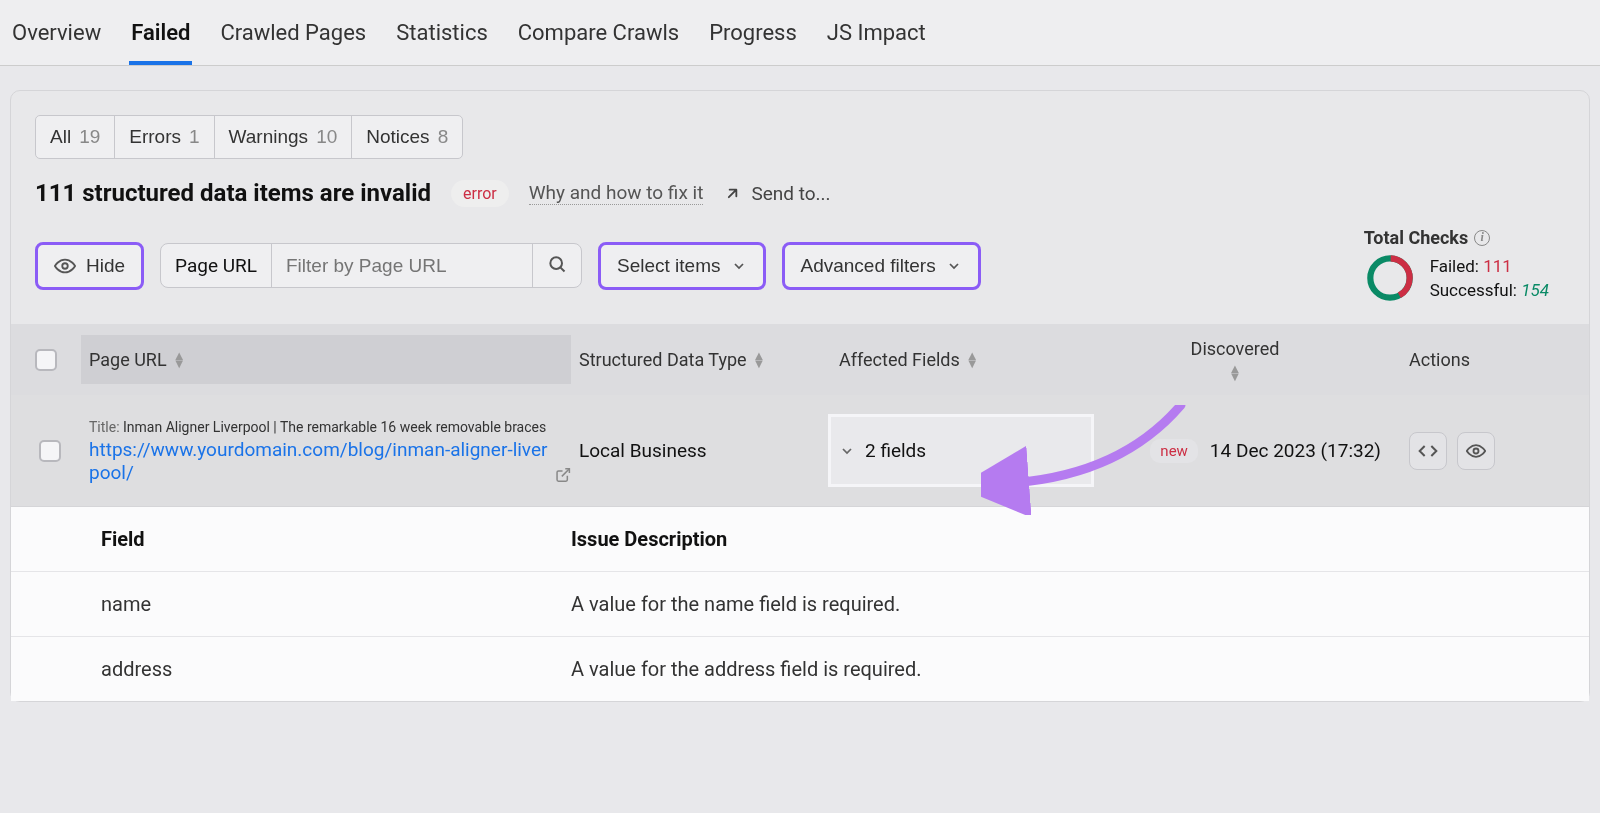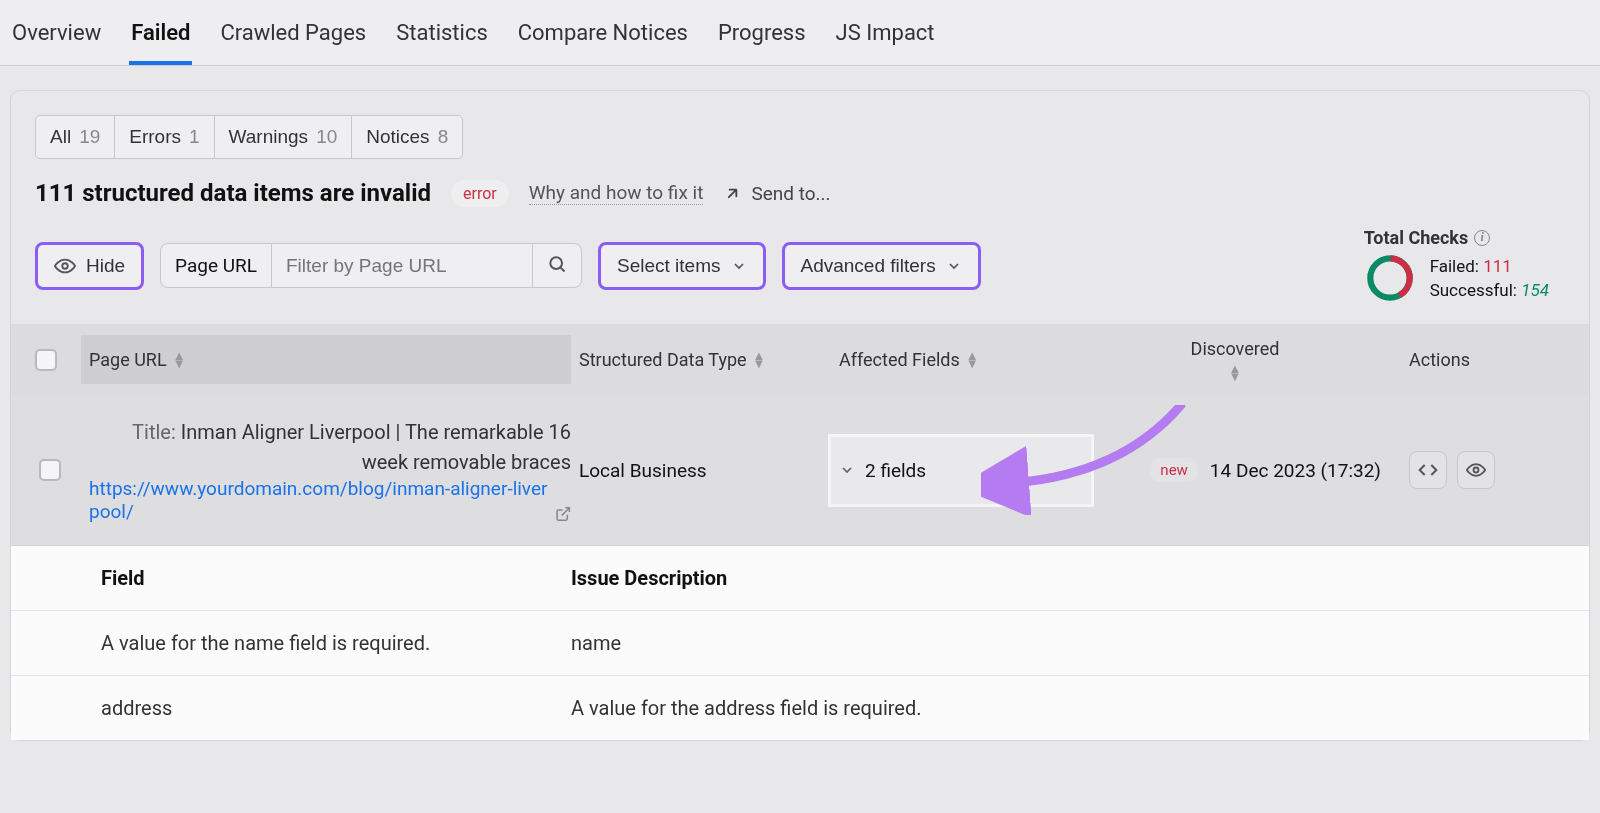--- a/index.html
+++ b/index.html
@@ -31,21 +31,21 @@
 .fail { color: #cc2e44; }
 .succ { color: #0a8a66; font-style: italic; }
 .thead { display: grid; grid-template-columns: 70px 490px 260px 260px 310px 140px; align-items: center; background: #dcdcdf; padding: 14px 0; font-size: 18px; color: #333; }
 .th { display: flex; align-items: center; gap: 6px; padding-left: 8px; }
 .th:first-child { justify-content: center; padding-left: 0; }
 .th.selected { background: #cfcfd3; margin: -14px 0; padding: 14px 8px; }
 .sorter { color: #999; font-size: 13px; line-height: 8px; display: inline-flex; flex-direction: column; }
 .trow { display: grid; grid-template-columns: 70px 490px 260px 260px 310px 140px; align-items: center; background: #dedee0; padding: 22px 0; position: relative; }
 .td { padding-left: 8px; }
 .chk { width: 22px; height: 22px; border: 2px solid #b8b8bd; border-radius: 5px; background: #f5f5f7; margin: 0 auto; }
-.pgtitle { color: #333; font-size: 20px; line-height: 1.5; text-align: right; }
+.pgtitle { color: #333; font-size: 14px; line-height: 1.5; }
 .pgtitle .tlbl { color: #666; }
 .pgurl { color: #1a73e8; font-size: 19px; word-break: break-all; display: inline-flex; align-items: flex-end; gap: 6px; }
 .ext { color: #888; }
 .fields-cell { display: flex; align-items: center; gap: 10px; background: #e9e9ec; box-shadow: 0 0 0 3px #f5f5f8; margin: -22px 0; padding: 22px 8px; }
 .chev { color: #666; }
 .disc { display: flex; align-items: center; gap: 12px; }
 .new { background: #e3e3e6; color: #cc2e44; font-size: 15px; padding: 3px 10px; border-radius: 10px; }
 .actbtn { width: 38px; height: 38px; border: 1px solid #c7c7cc; background: #e3e3e6; border-radius: 8px; display: inline-flex; align-items: center; justify-content: center; cursor: pointer; color: #555; }
 .arrow { position: absolute; left: 970px; top: 10px; pointer-events: none; }
 .detail { background: #fbfbfc; border-top: 1px solid #d5d5d8; }
@@ -56,21 +56,21 @@
 .info-i { width: 16px; height: 16px; border: 1.5px solid #888; border-radius: 50%; display: inline-flex; align-items: center; justify-content: center; font-size: 12px; color: #888; font-style: italic; font-family: Georgia, serif; }
 </style>
 </head>
 <body>
 
 <div class="tabs">
   <div class="tab">Overview</div>
   <div class="tab active">Failed</div>
   <div class="tab">Crawled Pages</div>
   <div class="tab">Statistics</div>
-  <div class="tab">Compare Notices</div>
+  <div class="tab">Compare Crawls</div>
   <div class="tab">Progress</div>
   <div class="tab">JS Impact</div>
 </div>
 
 <div class="panel">
 
   <div class="seg">
     <button>
         <span>All</span>
         <span class="cnt">19</span>
@@ -236,22 +236,22 @@
       <path d="M200 0 Q 140 70 30 78" stroke="#b57bf0" stroke-width="9" fill="none" marker-end="url(#ah)" stroke-linecap="round"></path>
     </svg>
   </div>
 
   <div class="detail">
     <div class="dh">
       <div>Field</div>
       <div>Issue Description</div>
     </div>
     <div class="dr">
+      <div>name</div>
       <div>A value for the name field is required.</div>
-      <div>name</div>
     </div>
     <div class="dr" style="border-bottom:none;">
       <div>address</div>
       <div>A value for the address field is required.</div>
     </div>
   </div>
 
 </div>
 
 </body></html>

